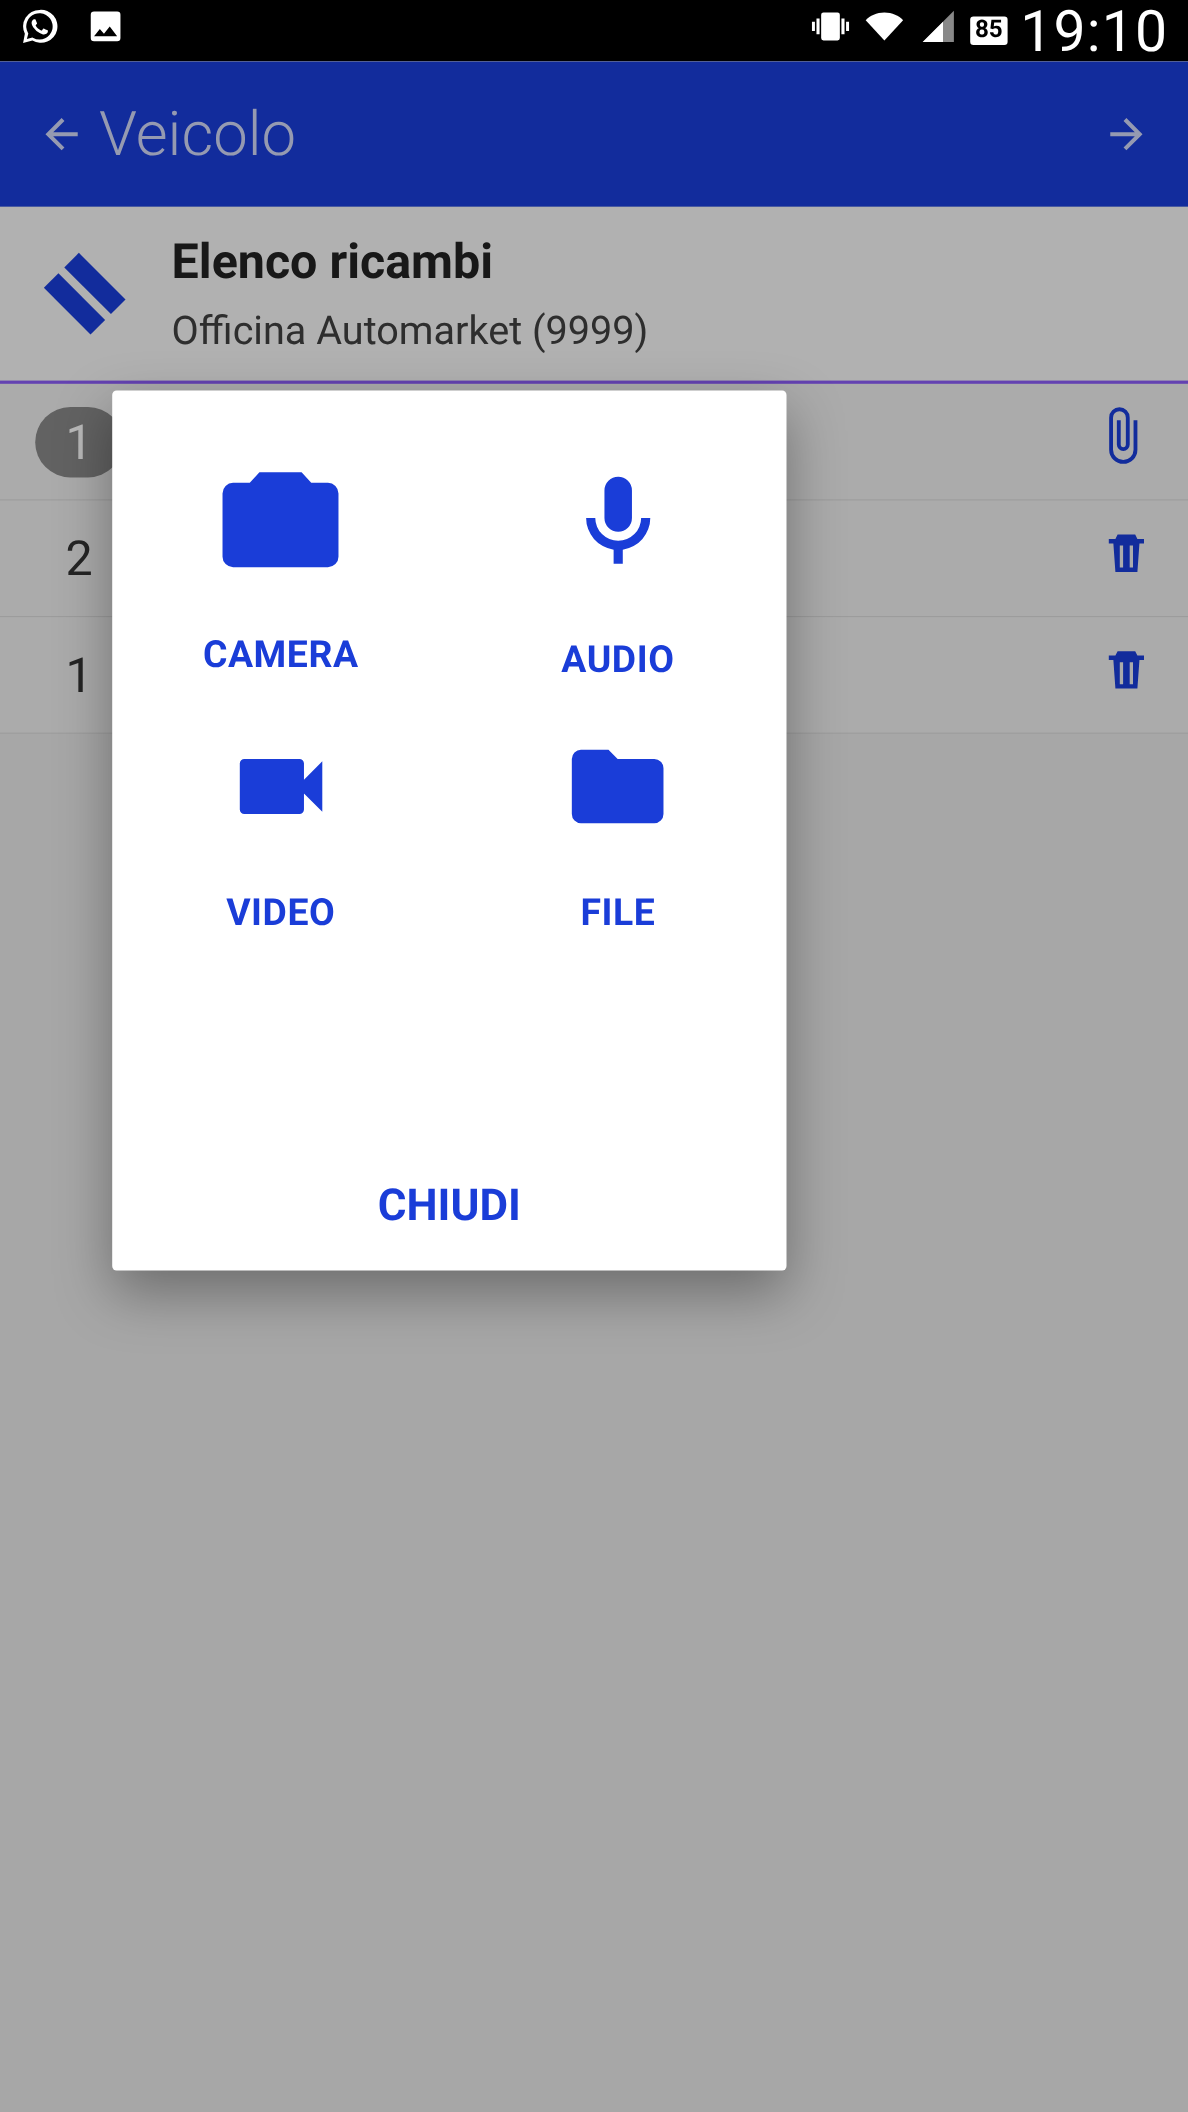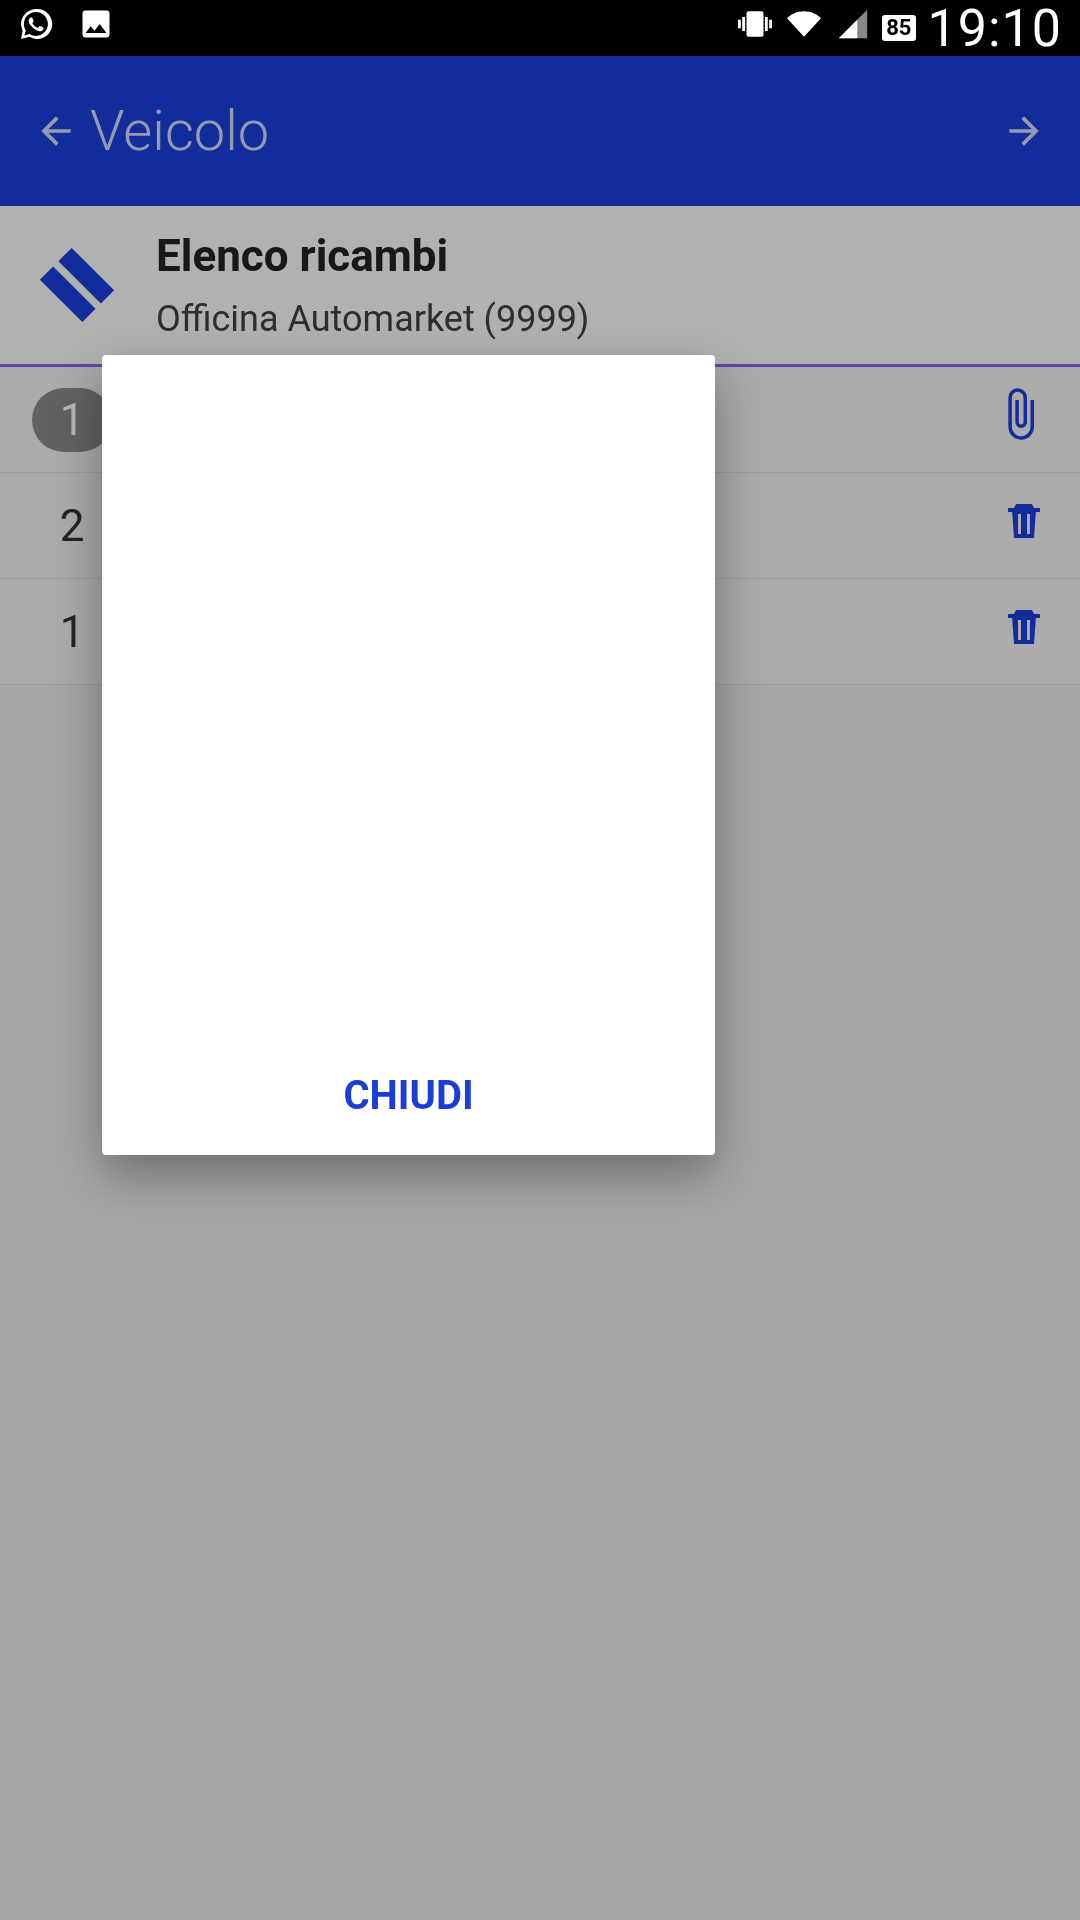--- a/index.html
+++ b/index.html
@@ -11,21 +11,21 @@
   .statusbar .left { display: flex; gap: 24px; align-items: center; }
   .statusbar .right { margin-left: auto; display: flex; gap: 12px; align-items: center; }
   .statusbar svg { fill: #fff; }
   .battery-badge { background: #fff; color: #000; font-size: 22px; font-weight: 700; padding: 2px 4px; border-radius: 3px; line-height: 1; }
   .clock { font-size: 52px; letter-spacing: 1px; }
 
   
   .app { position: absolute; top: 56px; left: 0; right: 0; bottom: 0; background: #e8e8e8; }
   .scrim { position: absolute; inset: 0; background: rgba(0,0,0,0.28); z-index: 5; }
 
-  .app-header { height: 150px; background: #1a3dd8; display: flex; align-items: center; padding: 15px 34px; color: #cfd6f6; font-size: 56px; font-weight: 300; }
+  .app-header { height: 132px; background: #1a3dd8; display: flex; align-items: center; padding: 15px 34px; color: #cfd6f6; font-size: 56px; font-weight: 300; }
   .app-header .back, .app-header .forward { display: flex; align-items: center; gap: 12px; }
   .app-header .forward { margin-left: auto; }
   .app-header svg { fill: #cfd6f6; }
 
   .section-title { background: #f5f5f5; padding: 24px 32px; display: flex; align-items: center; gap: 34px; border-bottom: 3px solid #8b5cf6; }
   .section-title .logo { width: 90px; height: 90px; }
   .section-title h1 { font-size: 44px; font-weight: 700; color: #222; }
   .section-title .sub { font-size: 36px; color: #404040; margin-top: 16px; }
 
   .list { background: #eee; }
@@ -133,14 +133,40 @@
             <path d="M6 7h12l-1 14H7zM9 9v10h1.5V9zm4.5 0v10H15V9zM8 4h8l1 2h3v2H4V6h3z"></path>
           </svg>
       </span>
     </div>
   </div>
 
   <div class="scrim"></div>
 </div>
 
 <div class="modal">
+  <div class="grid">
+    <div class="cell">
+      <svg width="130" height="115" viewBox="0 0 24 24">
+          <path d="M12 17a5 5 0 1 0-5-5 5 5 0 0 0 5 5zm0-8a3 3 0 1 1-3 3 3 3 0 0 1 3-3zm9-4h-3.17L16 3H8L6.17 5H3a2 2 0 0 0-2 2v12a2 2 0 0 0 2 2h18a2 2 0 0 0 2-2V7a2 2 0 0 0-2-2z"></path>
+        </svg>
+      <div class="label">CAMERA</div>
+    </div>
+    <div class="cell">
+      <svg width="100" height="120" viewBox="0 0 24 24">
+          <path d="M12 14a3 3 0 0 0 3-3V5a3 3 0 0 0-6 0v6a3 3 0 0 0 3 3zm5-3a5 5 0 0 1-10 0H5a7 7 0 0 0 6 6.92V21h2v-3.08A7 7 0 0 0 19 11z"></path>
+        </svg>
+      <div class="label">AUDIO</div>
+    </div>
+    <div class="cell">
+      <svg width="125" height="100" viewBox="0 0 24 24">
+          <path d="M17 10.5V7a1 1 0 0 0-1-1H4a1 1 0 0 0-1 1v10a1 1 0 0 0 1 1h12a1 1 0 0 0 1-1v-3.5l4 4v-11z"></path>
+        </svg>
+      <div class="label">VIDEO</div>
+    </div>
+    <div class="cell">
+      <svg width="125" height="100" viewBox="0 0 24 24">
+          <path d="M10 4H4a2 2 0 0 0-2 2v12a2 2 0 0 0 2 2h16a2 2 0 0 0 2-2V8a2 2 0 0 0-2-2h-8z"></path>
+        </svg>
+      <div class="label">FILE</div>
+    </div>
+  </div>
   <div class="close">CHIUDI</div>
 </div>
 
 </body></html>

